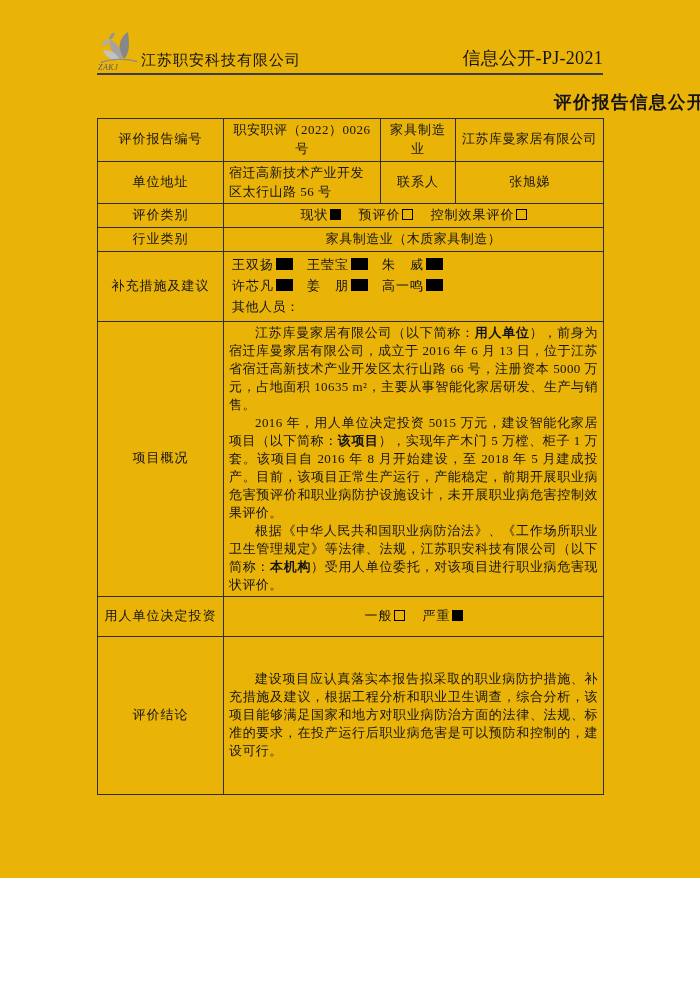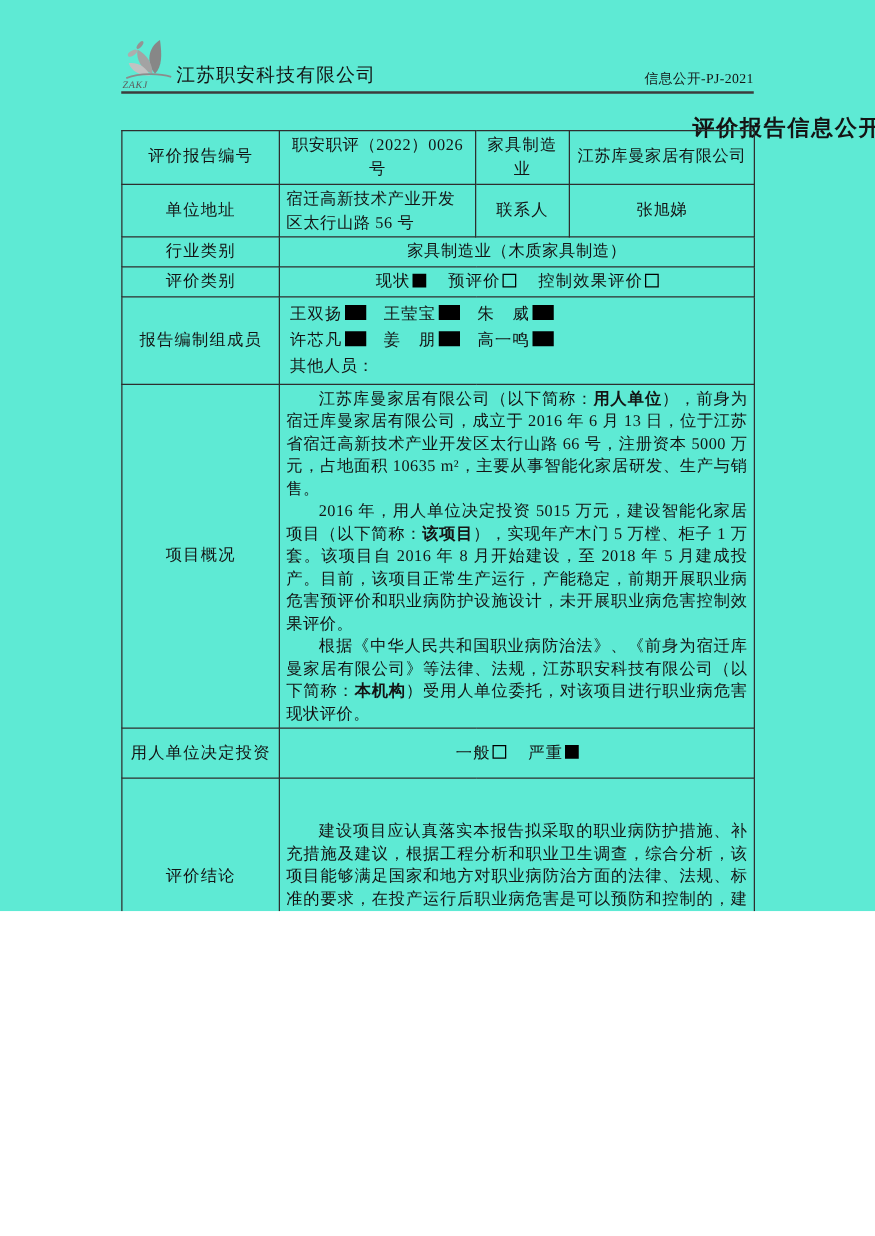--- a/index.html
+++ b/index.html
@@ -1,44 +1,44 @@
 <!DOCTYPE html>
 <html><head>
 <meta charset="utf-8">
 <style>
   html,body{margin:0;padding:0;background:#ffffff;}
   .page{
-    width:700px;height:729px;position:relative;background:#5eead4;
+    width:700px;height:878px;position:relative;background:#eab308;
     font-family:"Liberation Serif","DejaVu Serif",serif;
     color:#141414;overflow:hidden;
   }
   
   .header{
     position:absolute;left:97px;top:26px;width:506px;height:47px;
     border-bottom:2px solid #3c3c3c;
     display:flex;justify-content:space-between;align-items:flex-end;
   }
   .header-left{display:flex;align-items:flex-end;}
   .logo{position:relative;width:44px;height:44px;flex:0 0 44px;}
   .logo svg{position:absolute;left:0;top:0;}
   .logo-text{
     position:absolute;left:1px;bottom:1px;font-style:italic;
     font-size:8px;color:#5c5c5c;letter-spacing:.5px;
     font-family:"Liberation Serif",serif;
   }
   .company-name{font-size:15px;letter-spacing:1px;padding-bottom:3px;}
-  .doc-code{font-size:11px;padding-bottom:3px;letter-spacing:.3px;}
+  .doc-code{font-size:18px;padding-bottom:3px;letter-spacing:.3px;}
   
   .title{
     margin:0;position:absolute;left:0;top:90px;width:700px;
     text-align:right;font-size:17.5px;font-weight:bold;letter-spacing:1.5px;padding-left:25px;
   }
   
   table.main{
-    position:absolute;left:97px;top:104px;
+    position:absolute;left:97px;top:118px;
     border-collapse:collapse;table-layout:fixed;width:506px;
   }
   table.main td{
     border:1px solid #2e2e2e;font-size:13px;line-height:1.45;
     padding:2px 5px;vertical-align:middle;word-break:break-all;
   }
   td.lbl{text-align:center;letter-spacing:1px;padding:2px 2px;}
   td.val-center{text-align:center;letter-spacing:.5px;}
   td.val-left{text-align:left;letter-spacing:.5px;padding-left:7px;}
   
@@ -102,42 +102,42 @@
       <td class="val-center">职安职评（2022）0026 号</td>
       <td class="lbl">家具制造业</td>
       <td class="val-center">江苏库曼家居有限公司</td>
     </tr>
     <tr style="height:38px">
       <td class="lbl">单位地址</td>
       <td class="val-left">宿迁高新技术产业开发区太行山路 56 号</td>
       <td class="lbl">联系人</td>
       <td class="val-center">张旭娣</td>
     </tr>
+    <tr style="height:23px">
+      <td class="lbl">评价类别</td>
+      <td class="val-center" colspan="3"><span class="opt-group"><span>现状</span><span class="box filled"></span></span><span class="opt-group"><span>预评价</span><span class="box empty"></span></span><span class="opt-group"><span>控制效果评价</span><span class="box empty"></span></span></td>
+    </tr>
     <tr style="height:21px">
       <td class="lbl">行业类别</td>
       <td class="val-center" colspan="3">家具制造业（木质家具制造）</td>
     </tr>
-    <tr style="height:23px">
-      <td class="lbl">评价类别</td>
-      <td class="val-center" colspan="3"><span class="opt-group"><span>现状</span><span class="box filled"></span></span><span class="opt-group"><span>预评价</span><span class="box empty"></span></span><span class="opt-group"><span>控制效果评价</span><span class="box empty"></span></span></td>
-    </tr>
     <tr style="height:64px">
-      <td class="lbl">报告编制组成员</td>
+      <td class="lbl">补充措施及建议</td>
       <td class="val-left" colspan="3" style="padding:3px 4px;">
         <div class="member-line"><span class="opt-group"><span>王双扬</span><span class="box redact"></span></span><span class="opt-group"><span>王莹宝</span><span class="box redact"></span></span><span class="opt-group"><span>朱　威</span><span class="box redact"></span></span></div>
         <div class="member-line"><span class="opt-group"><span>许芯凡</span><span class="box redact"></span></span><span class="opt-group"><span>姜　朋</span><span class="box redact"></span></span><span class="opt-group"><span>高一鸣</span><span class="box redact"></span></span></div>
         <div class="member-line">其他人员：</div>
       </td>
     </tr>
     <tr style="height:270px">
       <td class="lbl">项目概况</td>
       <td class="overview-cell" colspan="3">
         <p class="para"><span>江苏库曼家居有限公司（以下简称：</span><b>用人单位</b><span>），前身为宿迁库曼家居有限公司，成立于 2016 年 6 月 13 日，位于江苏省宿迁高新技术产业开发区太行山路 66 号，注册资本 5000 万元，占地面积 10635 m²，主要从事智能化家居研发、生产与销售。</span></p>
         <p class="para"><span>2016 年，用人单位决定投资 5015 万元，建设智能化家居项目（以下简称：</span><b>该项目</b><span>），实现年产木门 5 万樘、柜子 1 万套。该项目自 2016 年 8 月开始建设，至 2018 年 5 月建成投产。目前，该项目正常生产运行，产能稳定，前期开展职业病危害预评价和职业病防护设施设计，未开展职业病危害控制效果评价。</span></p>
-        <p class="para"><span>根据《中华人民共和国职业病防治法》、《前身为宿迁库曼家居有限公司》等法律、法规，江苏职安科技有限公司（以下简称：</span><b>本机构</b><span>）受用人单位委托，对该项目进行职业病危害现状评价。</span></p>
+        <p class="para"><span>根据《中华人民共和国职业病防治法》、《工作场所职业卫生管理规定》等法律、法规，江苏职安科技有限公司（以下简称：</span><b>本机构</b><span>）受用人单位委托，对该项目进行职业病危害现状评价。</span></p>
       </td>
     </tr>
     <tr style="height:40px">
       <td class="lbl">用人单位决定投资</td>
       <td class="val-center" colspan="3"><span class="opt-group"><span>一般</span><span class="box empty"></span></span><span class="opt-group"><span>严重</span><span class="box filled"></span></span></td>
     </tr>
     <tr style="height:158px">
       <td class="lbl">评价结论</td>
       <td class="conclusion-cell" colspan="3">
         <p class="para">建设项目应认真落实本报告拟采取的职业病防护措施、补充措施及建议，根据工程分析和职业卫生调查，综合分析，该项目能够满足国家和地方对职业病防治方面的法律、法规、标准的要求，在投产运行后职业病危害是可以预防和控制的，建设可行。</p>

